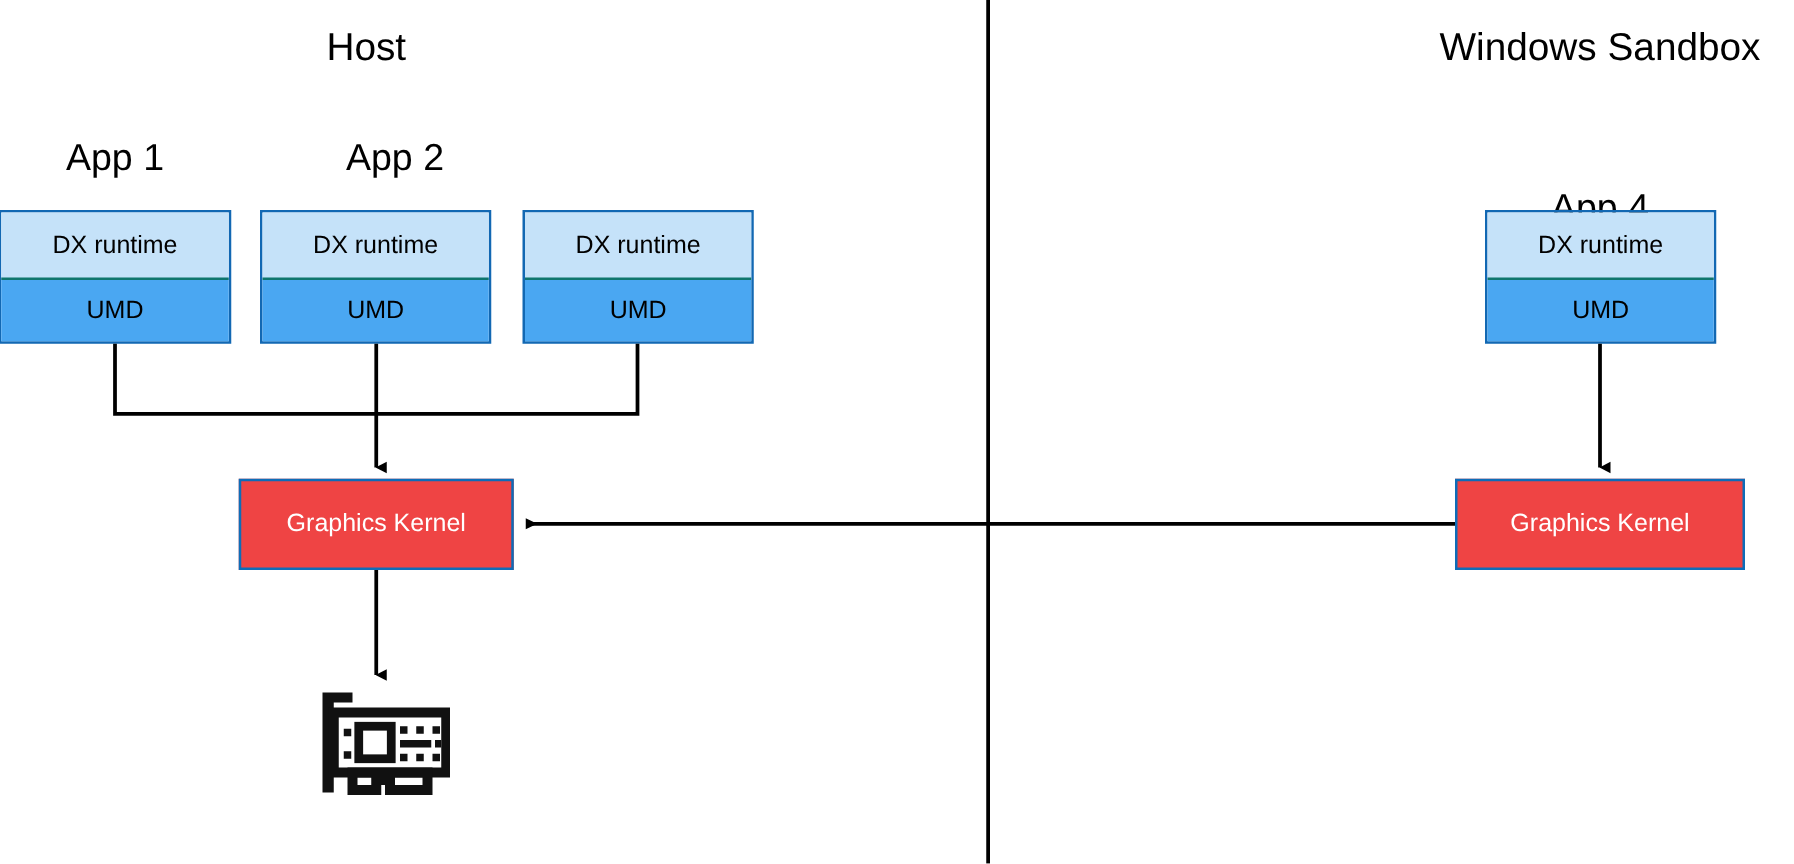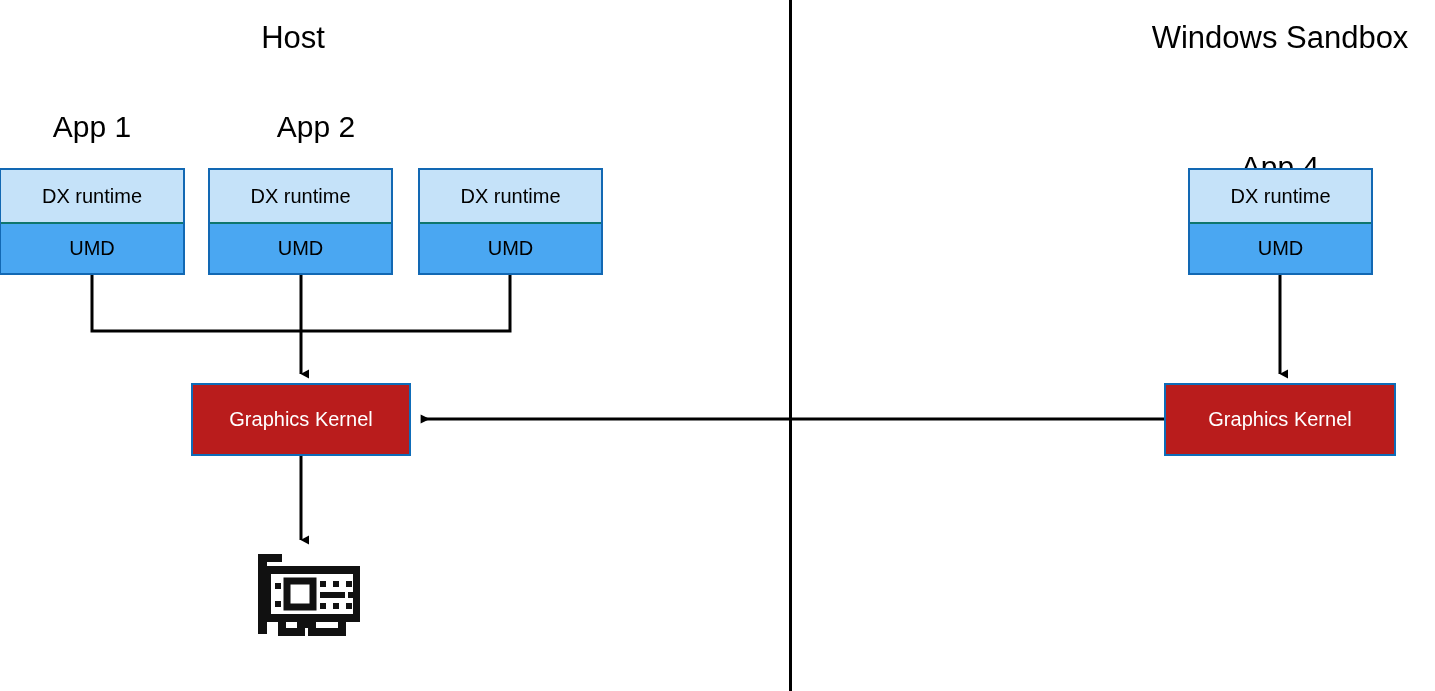--- a/index.html
+++ b/index.html
@@ -67,21 +67,21 @@
   }
   .app-stack .layer-umd {
     height: 49px;
     background: #4aa7f2;
   }
 
   
   .gfx-kernel {
     position: absolute;
     box-sizing: border-box;
-    background: #b91c1c;
+    background: #ef4444;
     border: 2px solid #0e6cb8;
     display: flex;
     align-items: center;
     justify-content: center;
     font-size: 20px;
     color: #ffffff;
     white-space: nowrap;
   }
 
   

